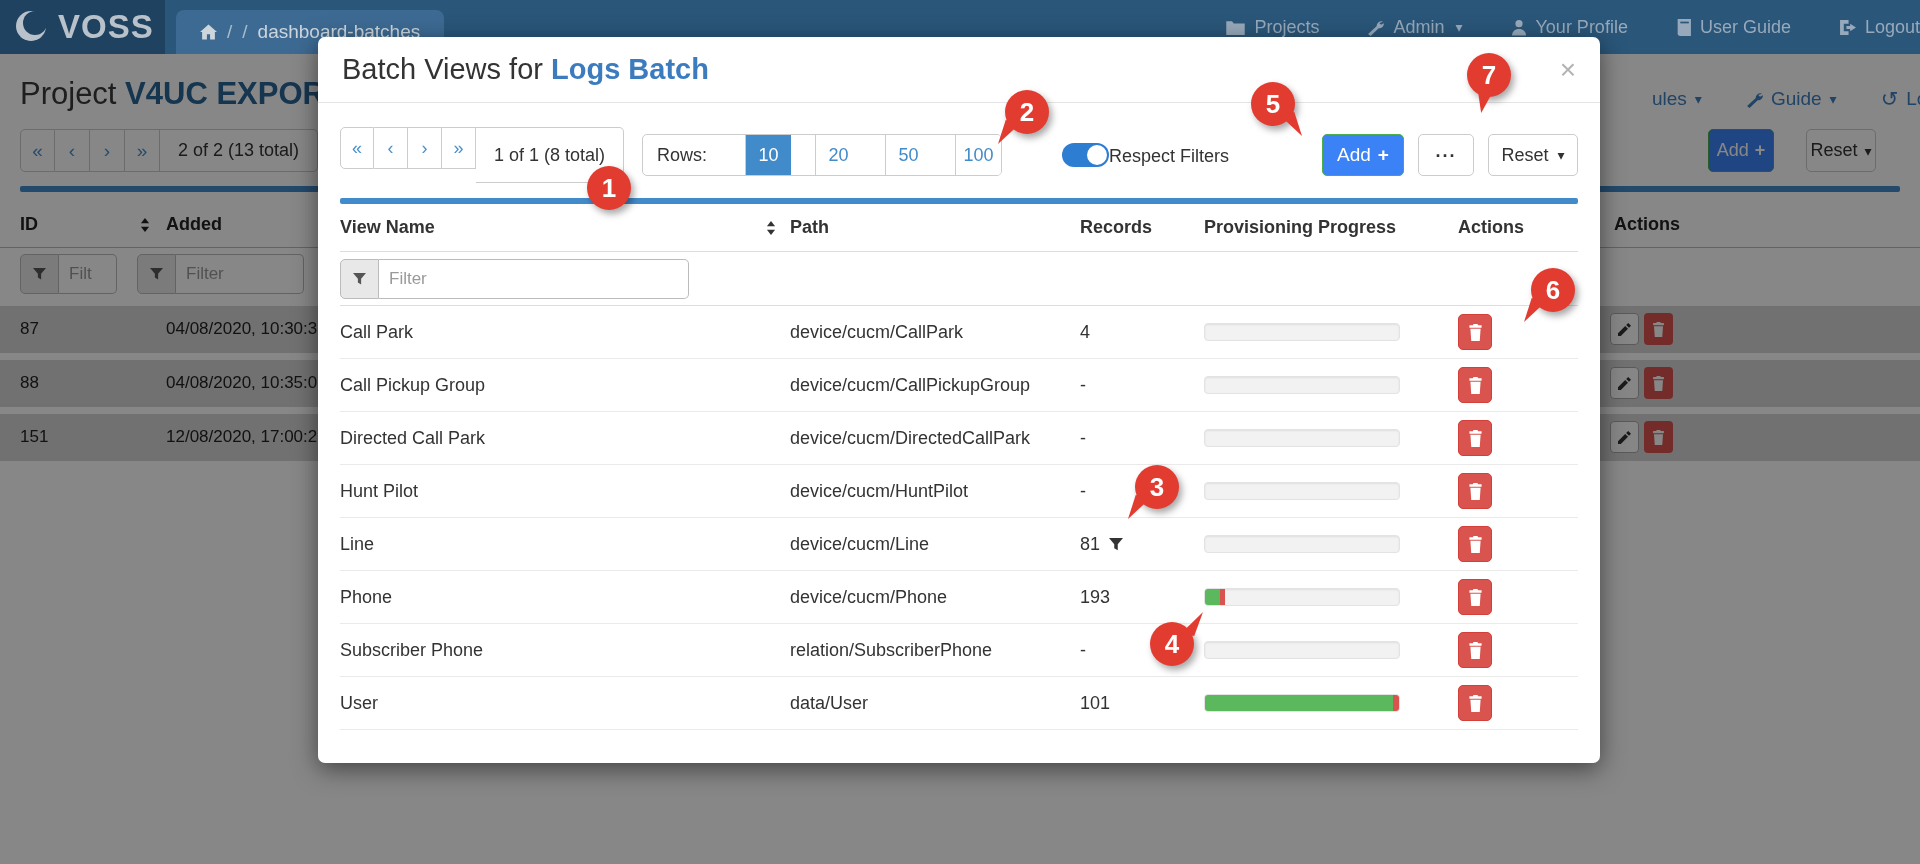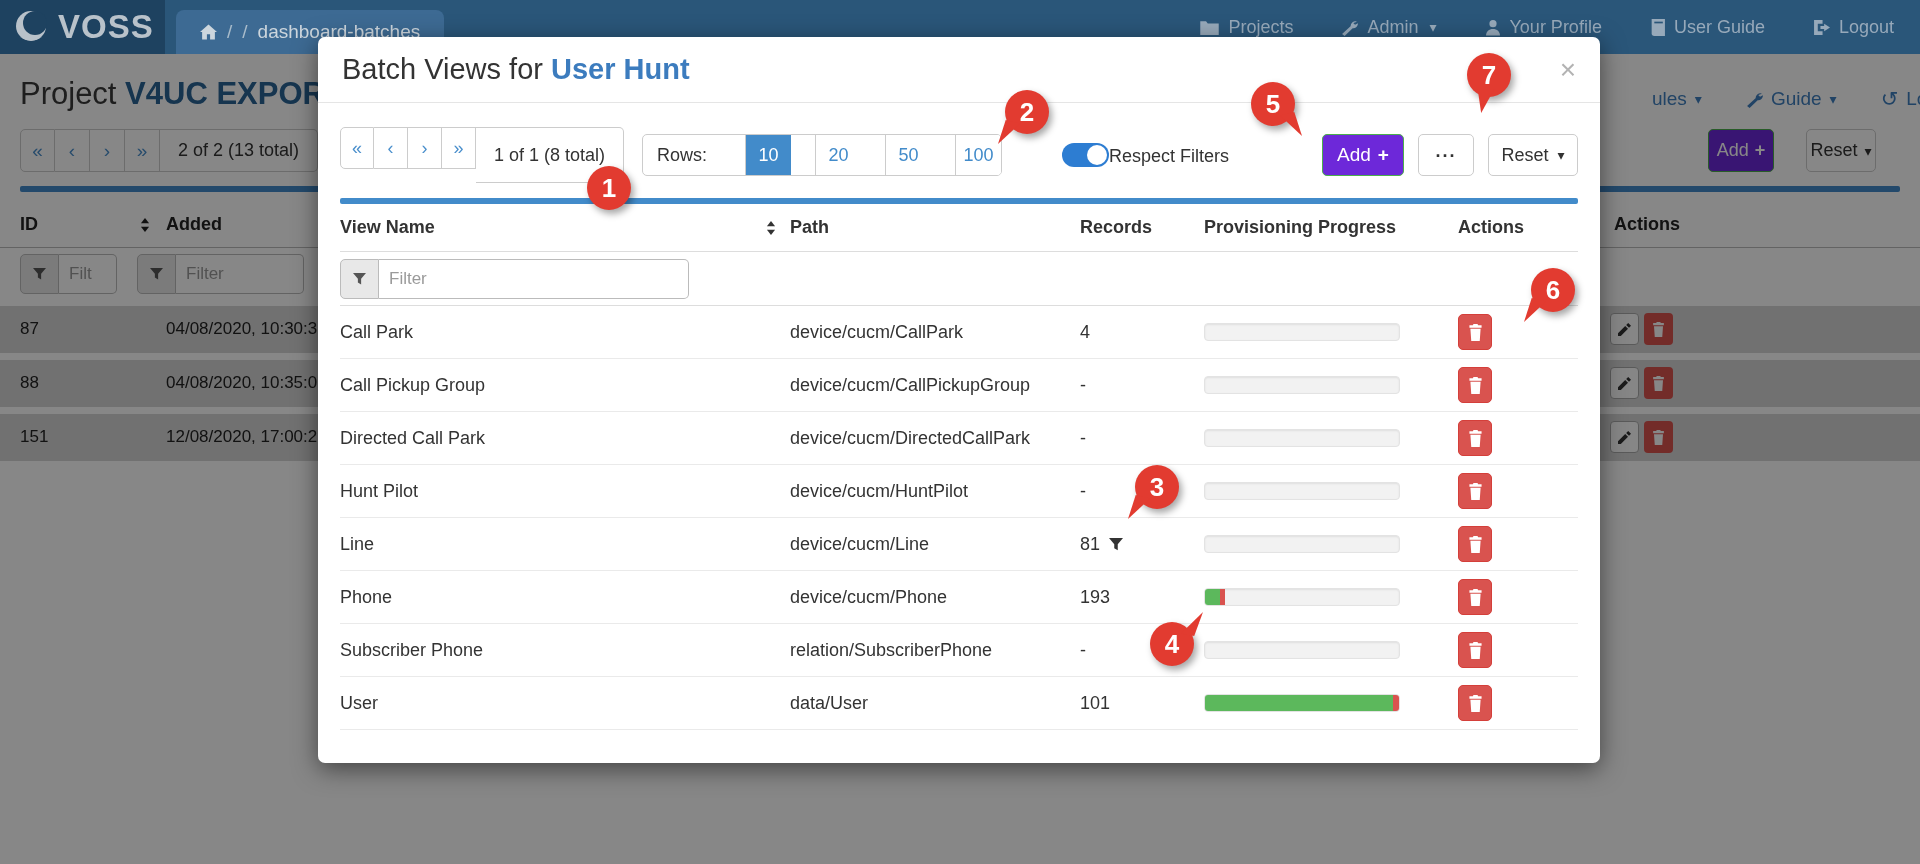--- a/index.html
+++ b/index.html
@@ -6,35 +6,35 @@
   html,body { width:1920px; height:864px; overflow:hidden; }
   body { font-family:"Liberation Sans","DejaVu Sans",sans-serif; background:#fff; position:relative; color:#333; }
   svg { display:block; }
 
   
   .navbar { position:absolute; left:0; top:0; width:1920px; height:54px; background:#2a5679; z-index:60; display:flex; align-items:center; }
   .brand { width:165px; height:54px; background:#1e4260; display:flex; align-items:center; gap:8px; padding-left:12px; }
   .brand-text { font-size:33px; font-weight:bold; color:#b9c2ca; letter-spacing:1px; }
   .crumb { position:absolute; left:176px; top:10px; height:44px; background:#3d6a93; border-radius:8px 8px 0 0; display:flex; align-items:center; gap:10px; padding:0 24px; color:#cdd6dd; font-size:19px; }
   .crumb .sep { color:#a9bccb; }
-  .nav-right { margin-left:auto; display:flex; align-items:center; gap:48px; padding-right:26px; color:#97a9ba; font-size:18px; }
+  .nav-right { margin-left:auto; display:flex; align-items:center; gap:48px; color:#97a9ba; font-size:18px; }
   .nav-item { display:flex; align-items:center; gap:9px; cursor:pointer; }
   .nav-item .caret { font-size:14px; margin-left:2px; }
 
   
   .page { position:absolute; inset:54px 0 0 0; background:#fff; z-index:10; }
   .pg-title { position:absolute; left:20px; top:22px; font-size:31px; color:#3a3a3a; white-space:nowrap; }
   .pg-title b { color:#2a6496; }
   .pg-links { position:absolute; top:33px; left:1652px; display:flex; gap:44px; color:#3f7fbf; font-size:19px; }
   .pg-link { display:flex; align-items:center; gap:8px; }
   .pg-link .caret { font-size:14px; }
   .hist-glyph { font-size:21px; }
 
   .btn { display:inline-flex; align-items:center; justify-content:center; border:1px solid #ccc; background:#fff; border-radius:5px; font-size:18px; color:#333; cursor:pointer; }
-  .btn-green { background:#6d28d9; border-color:#4cae4c; color:#fff; }
+  .btn-green { background:#3b82f6; border-color:#4cae4c; color:#fff; }
   .btn-red { background:#d9534f; border-color:#d43f3a; color:#fff; }
 
   .pager { display:flex; }
   .pager .p-btn { width:35px; height:43px; border:1px solid #ccc; border-left:none; background:#fff; color:#4a8fcc; font-size:19px; display:flex; align-items:center; justify-content:center; cursor:pointer; }
   .pager .p-btn:first-child { border-left:1px solid #ccc; border-radius:5px 0 0 5px; }
   .pager .p-status { height:43px; border:1px solid #ccc; border-left:none; border-radius:0 5px 5px 0; display:flex; align-items:center; padding:0 18px; font-size:18px; color:#333; background:#fff; white-space:nowrap; }
 
   .bg-pager { position:absolute; left:20px; top:75px; }
   .bg-add { position:absolute; left:1708px; top:75px; width:66px; height:43px; gap:6px; }
   .bg-reset { position:absolute; left:1806px; top:75px; width:70px; height:43px; gap:7px; }
@@ -311,21 +311,21 @@
       </span>
     </div>
   </div>
 </div>
 
 <div class="backdrop"></div>
 
 <div class="modal">
   <div class="m-header">
     <div class="m-title">
-      <span>Batch Views for </span><b>User Hunt</b>
+      <span>Batch Views for </span><b>Logs Batch</b>
     </div>
     <div class="m-close">×</div>
   </div>
 
   <div class="m-toolbar">
     <div class="pager">
       <div class="p-btn">«</div>
       <div class="p-btn">‹</div>
       <div class="p-btn">›</div>
       <div class="p-btn">»</div>

